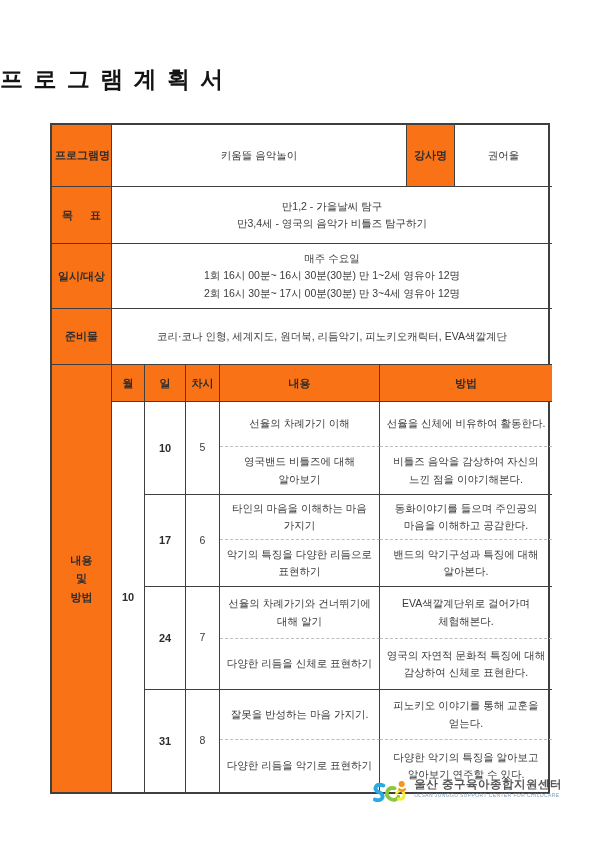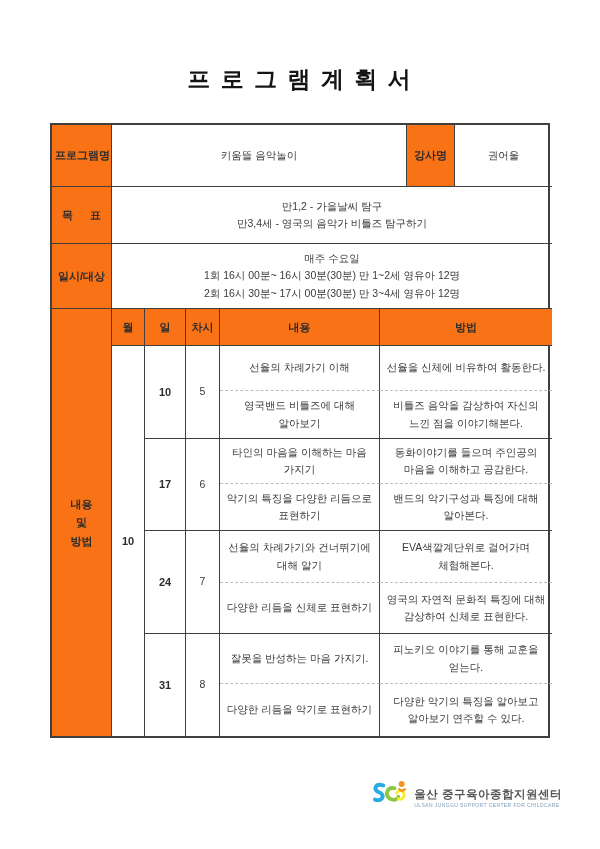--- a/index.html
+++ b/index.html
@@ -1,35 +1,35 @@
 <!DOCTYPE html>
 <html><head>
 <meta charset="utf-8">
 <style>
   html,body{margin:0;padding:0;background:#ffffff;}
   .page{position:relative;width:600px;height:849px;background:#ffffff;
         font-family:"Liberation Sans","DejaVu Sans",sans-serif;color:#3a3a3a;overflow:hidden;}
-  .doc-title{position:absolute;top:64px;left:0;width:100%;text-align:center;
+  .doc-title{position:absolute;top:64px;left:0;width:100%;text-align:left;
         font-size:23px;font-weight:bold;color:#141414;letter-spacing:2px;}
   .tables{position:absolute;top:123px;left:50px;width:500px;border:2px solid #3f3f3f;box-sizing:border-box;}
   table{border-collapse:separate;border-spacing:0;width:100%;table-layout:fixed;}
   td{border-right:1px solid #3f3f3f;border-bottom:1px solid #3f3f3f;
      text-align:center;vertical-align:middle;font-size:10.5px;padding:2px 3px;
      line-height:1.65;box-sizing:border-box;word-break:keep-all;color:#3a3a3a;}
   td.noR{border-right:none;}
   td.noB{border-bottom:none;}
   td.dashB{border-bottom:1px dashed #bdbdbd;}
   .ylw{background:#f97316;font-weight:bold;font-size:11px;color:#2e2e2e;}
   .bold{font-weight:bold;font-size:11px;color:#2e2e2e;}
   .gap{word-spacing:14px;}
   .r62{height:62px;}.r57{height:57px;padding-left:36px;}.r65{height:65px;}.r56{height:56px;}
   .r37{height:37px;}.r45{height:45px;}.r48{height:48px;}.r47{height:47px;}
   .r52{height:52px;}.r51{height:51px;}.r50{height:50px;}
   .line{display:block;}
-  .footer{position:absolute;top:778px;right:38px;display:flex;align-items:flex-end;gap:5px;}
+  .footer{position:absolute;top:778px;right:38px;display:flex;align-items:flex-start;gap:5px;}
   .logo-mark{width:40px;height:30px;flex:none;}
   .logo-text{text-align:left;}
   .logo-ko{font-size:11.5px;font-weight:bold;color:#565656;letter-spacing:0.5px;line-height:1.2;}
   .logo-en{font-size:5px;color:#7d9cba;letter-spacing:0.4px;line-height:1.3;}
 </style>
 </head>
 <body>
 
 <div class="page">
 
@@ -58,20 +58,24 @@
           <span class="line">만3,4세 - 영국의 음악가 비틀즈 탐구하기</span>
         </td>
       </tr>
       <tr class="r65">
         <td class="ylw">일시/대상</td>
         <td class="noR" colspan="3">
           <span class="line">매주 수요일</span>
           <span class="line">1회 16시 00분~ 16시 30분(30분) 만 1~2세 영유아 12명</span>
           <span class="line">2회 16시 30분~ 17시 00분(30분) 만 3~4세 영유아 12명</span>
         </td>
+      </tr>
+      <tr class="r56">
+        <td class="ylw">준비물</td>
+        <td class="noR" colspan="3">코리·코나 인형, 세계지도, 원더북, 리듬악기, 피노키오캐릭터, EVA색깔계단</td>
       </tr>
     </tbody>
       </table>
 
     <table>
       <colgroup>
           <col style="width:60px">
           <col style="width:33px">
           <col style="width:41px">
           <col style="width:34px">

